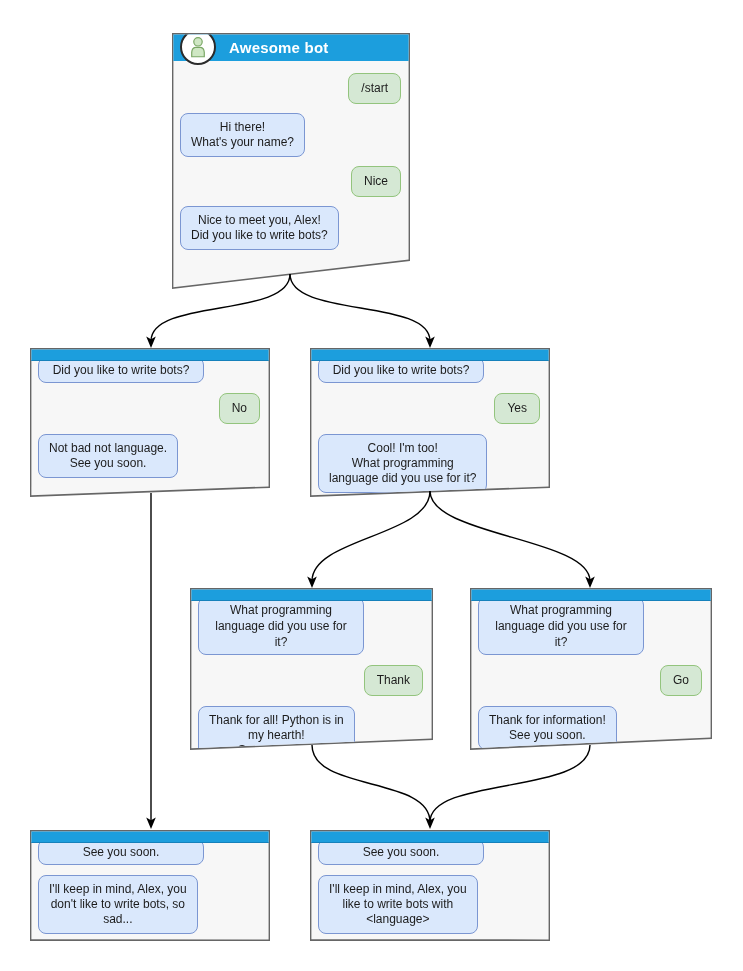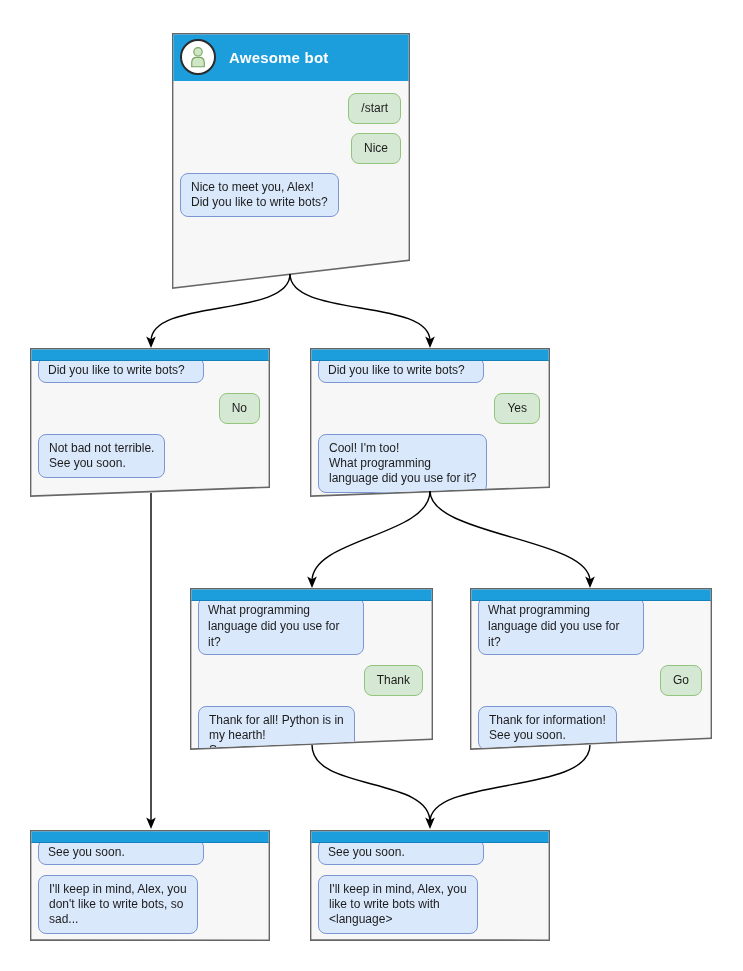--- a/index.html
+++ b/index.html
@@ -9,26 +9,26 @@
   }
   
   .node{position:absolute;z-index:1;background:#666666;
         clip-path:polygon(0 0,100% 0,100% calc(100% - var(--slant)),0 100%);}
   .node-inner{position:absolute;inset:0;background:#f7f7f7;
         clip-path:polygon(1.4px 1.4px,calc(100% - 1.4px) 1.4px,
                           calc(100% - 1.4px) calc(100% - var(--slant) - 1.6px),
                           1.4px calc(100% - 1.8px));}
   .node-header{position:relative;z-index:3;background:#1c9edd;border-bottom:1px solid #1581bb;}
   .thin-header{height:12px;}
-  .big-header{height:48px;display:flex;align-items:center;border-bottom:none;}
+  .big-header{height:28px;display:flex;align-items:center;border-bottom:none;}
   .avatar{width:36px;height:36px;margin-left:8px;border-radius:50%;
           background:#ffffff;border:2px solid #2b2b2b;box-sizing:border-box;
           display:flex;align-items:center;justify-content:center;}
   .node-title{margin-left:13px;color:#ffffff;font-size:15px;font-weight:bold;letter-spacing:.2px;}
-  .node-body{position:relative;z-index:2;display:flex;flex-direction:column;padding:12px 9px 0 8px;}
+  .node-body{position:relative;z-index:2;display:flex;flex-direction:column;padding:12px 9px 0 8px;text-align:center;}
   .small .node-body{padding:0 10px 0 8px;}
   
   .msg{font-size:12px;line-height:15px;border-radius:8px;white-space:pre-line;
        padding:6px 10px;margin-bottom:9px;max-width:180px;box-sizing:border-box;}
   .msg.bot{align-self:flex-start;background:#dae8fc;border:1px solid #7b96d2;}
   .msg.user{align-self:flex-end;background:#d5e8d4;border:1px solid #93c47d;padding:7px 12px;}
   .msg.flush{margin-top:-4px;width:166px;padding:4px 9px;line-height:16px;position:relative;z-index:1;}
   .small .msg{margin-bottom:10px;}
   
   .edges{position:absolute;inset:0;z-index:5;pointer-events:none;}
@@ -72,34 +72,36 @@
         <span class="avatar">
           <svg width="26" height="26" viewBox="0 0 24 24">
             <circle cx="12" cy="7.2" r="3.9" fill="#cfe7c4" stroke="#7aa765" stroke-width="1.1"></circle>
             <path d="M6.2 21 L6.2 16.8 Q6.6 12.8 9.6 12.4 L14.4 12.4 Q17.4 12.8 17.8 16.8 L17.8 21 Z" fill="#cfe7c4" stroke="#7aa765" stroke-width="1.1"></path>
           </svg>
         </span>
         <span class="node-title">Awesome bot</span>
       </header>
       <div class="node-body">
         <div class="msg user">/start</div>
+        <div class="msg bot">Hi there!
+What's your name?</div>
         <div class="msg user">Nice</div>
         <div class="msg bot">Nice to meet you, Alex!
 Did you like to write bots?</div>
       </div>
     </div>
   </section>
 
   <section class="node small" id="node-branch-no">
     <div class="node-inner">
       <header class="node-header thin-header"></header>
       <div class="node-body">
         <div class="msg bot flush">Did you like to write bots?</div>
         <div class="msg user">No</div>
-        <div class="msg bot">Not bad not terrible.
+        <div class="msg bot">Not bad not language.
 See you soon.</div>
       </div>
     </div>
   </section>
 
   <section class="node small" id="node-branch-yes">
     <div class="node-inner">
       <header class="node-header thin-header"></header>
       <div class="node-body">
         <div class="msg bot flush">Did you like to write bots?</div>

